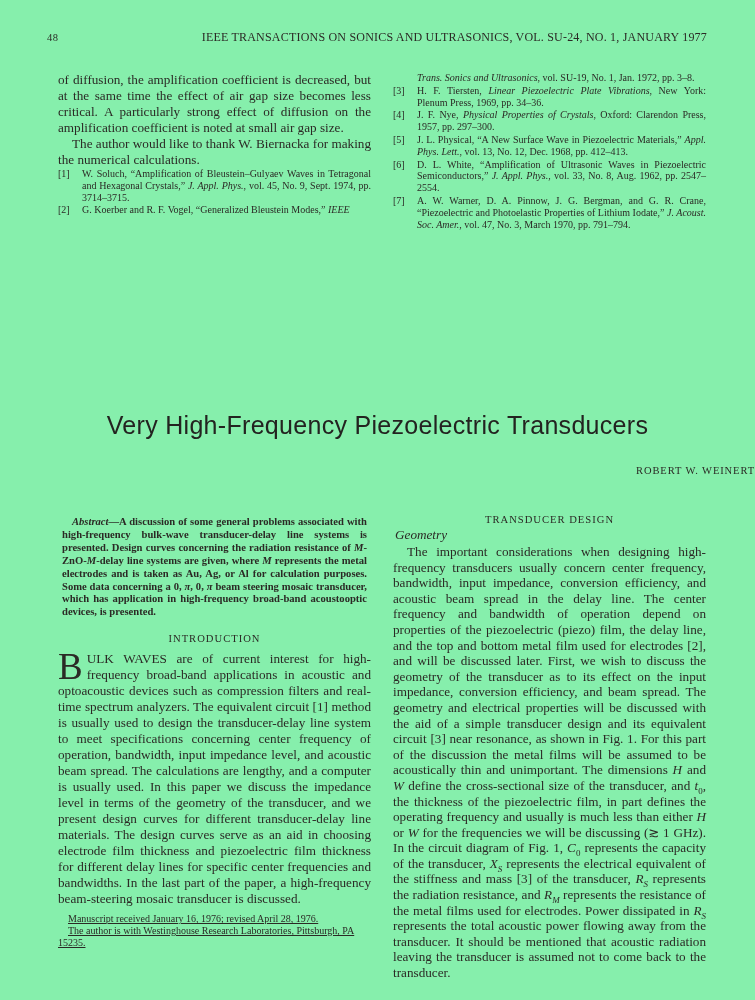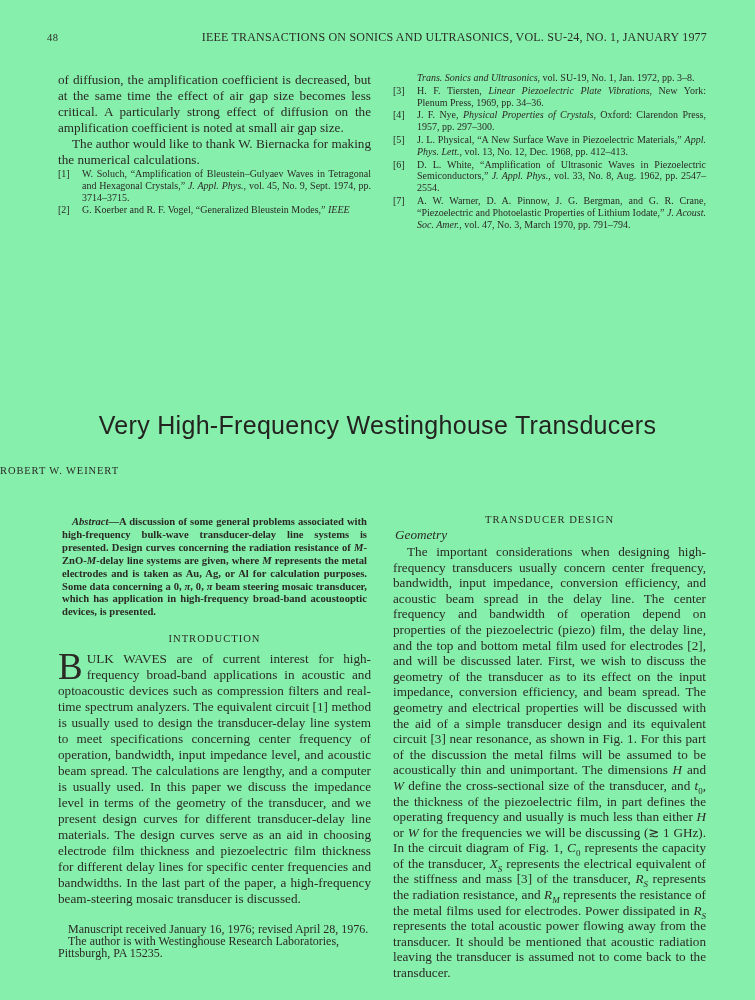--- a/index.html
+++ b/index.html
@@ -40,39 +40,39 @@
   .ref.cont { text-indent:0; }
   sub { font-size:0.68em; line-height:0; }
 
   
   .article-title {
     position:absolute; top:411px; left:0; width:755px; text-align:center;
     font-family:"Liberation Sans", sans-serif; font-size:25px; font-weight:400;
     letter-spacing:0.3px; margin:0; color:#232320;
   }
   .author {
-    position:absolute; top:465px; left:0; width:755px; text-align:left;
+    position:absolute; top:465px; left:0; width:755px; text-align:right;
     font-size:10.5px; letter-spacing:0.9px;
   }
 
   
   .abstract {
     font-size:10.6px; font-weight:bold; line-height:12.9px;
     text-align:justify; text-indent:10px; margin:4px;
   }
 
   
   .intro-heading { margin:14px 0 7px; }
   .dropcap {
     float:left; font-size:37px; line-height:29px;
     padding:1px 4px 0 0;
   }
 
   
-  .footnote { margin-top:17px; font-size:12px; line-height:11.8px; }
+  .footnote { margin-top:6px; font-size:10px; line-height:11.8px;text-decoration:underline; }
   .footnote p { margin:0; text-indent:10px; text-align:left; }
 
   
   .design-heading { margin:2px 0 2px; }
   .subheading {
     font-size:13.2px; font-style:italic; font-weight:normal;
     margin:1px 2px 1px; text-align:left;
   }
   .geo-body { line-height:15.6px; }
 </style>
@@ -112,21 +112,21 @@
       </div>
       <div class="ref">
         <span class="ref-label">[6]</span><span><span>D. L. White, “Amplification of Ultrasonic Waves in Piezoelectric Semiconductors,” </span><span style="font-style: italic;">J. Appl. Phys.</span><span>, vol. 33, No. 8, Aug. 1962, pp. 2547–2554.</span></span>
       </div>
       <div class="ref">
         <span class="ref-label">[7]</span><span><span>A. W. Warner, D. A. Pinnow, J. G. Bergman, and G. R. Crane, “Piezoelectric and Photoelastic Properties of Lithium Iodate,” </span><span style="font-style: italic;">J. Acoust. Soc. Amer.</span><span>, vol. 47, No. 3, March 1970, pp. 791–794.</span></span>
       </div>
     </div>
   </section>
 
-  <h1 class="article-title">Very High-Frequency Westinghouse Transducers</h1>
+  <h1 class="article-title">Very High-Frequency Piezoelectric Transducers</h1>
   <div class="author">ROBERT W. WEINERT</div>
 
   <section class="columns main-section">
     <div class="col">
       <p class="abstract"><span style="font-style: italic;">Abstract</span><span>—A discussion of some general problems associated with high-frequency bulk-wave transducer-delay line systems is presented. Design curves concerning the radiation resistance of </span><span style="font-style: italic;">M</span><span>-ZnO-</span><span style="font-style: italic;">M</span><span>-delay line systems are given, where </span><span style="font-style: italic;">M</span><span> represents the metal electrodes and is taken as Au, Ag, or Al for calculation purposes.  Some data concerning a 0, </span><span style="font-style: italic;">π</span><span>, 0, </span><span style="font-style: italic;">π</span><span> beam steering mosaic transducer, which has application in high-frequency broad-band acoustooptic devices, is presented.</span></p>
       <h3 class="sec-heading intro-heading">INTRODUCTION</h3>
       <p class="body"><span class="dropcap">B</span><span>ULK WAVES are of current interest for high-frequency broad-band applications in acoustic and optoacoustic devices such as compression filters and real-time spectrum analyzers.  The equivalent circuit [1] method is usually used to design the transducer-delay line system to meet specifications concerning center frequency of operation, bandwidth, input impedance level, and acoustic beam spread.  The calculations are lengthy, and a computer is usually used.  In this paper we discuss the impedance level in terms of the geometry of the transducer, and we present design curves for different transducer-delay line materials.  The design curves serve as an aid in choosing electrode film thickness and piezoelectric film thickness for different delay lines for specific center frequencies and bandwidths.  In the last part of the paper, a high-frequency beam-steering mosaic transducer is discussed.</span></p>
       <div class="footnote">
         <p>Manuscript received January 16, 1976; revised April 28, 1976.</p>
         <p>The author is with Westinghouse Research Laboratories, Pittsburgh, PA 15235.</p>

